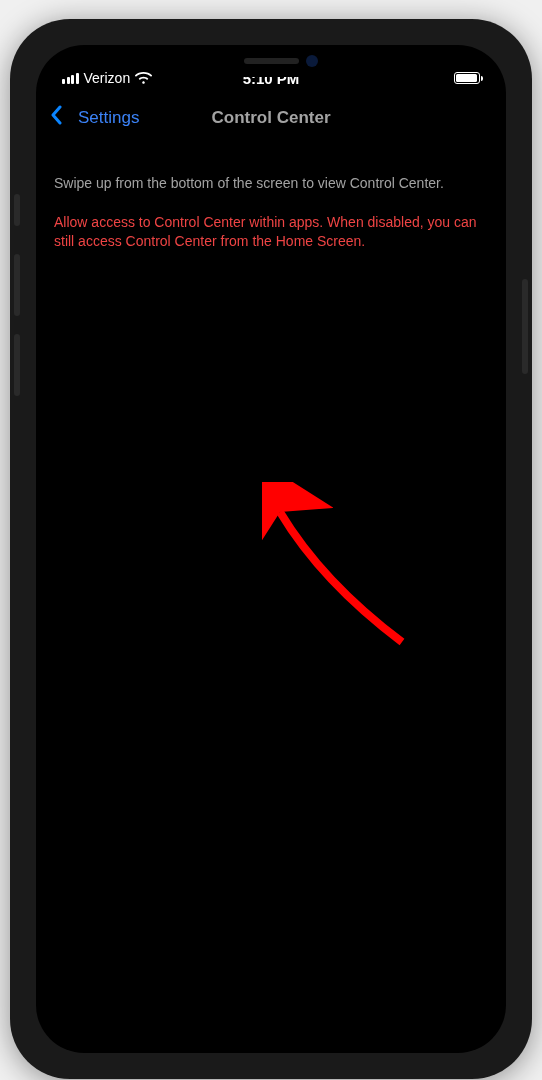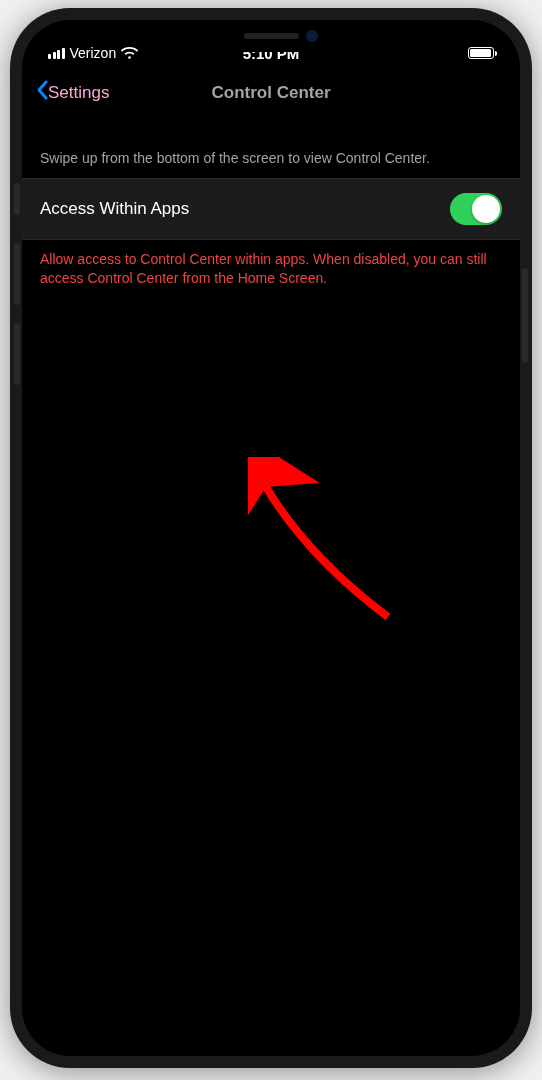--- a/index.html
+++ b/index.html
@@ -11,26 +11,26 @@
     body {
       width: 542px;
       height: 1080px;
       background: #f0f0f0;
       font-family: -apple-system, BlinkMacSystemFont, "Helvetica Neue", sans-serif;
       position: relative;
     }
     .phone-frame {
       position: absolute;
       left: 10px;
-      top: 8px;
+      top: 19px;
       width: 522px;
       height: 1060px;
       background: #1a1a1a;
       border-radius: 60px;
-      padding: 12px;
+      padding: 26px;
       box-shadow: 0 4px 30px rgba(0,0,0,0.4);
     }
     .phone-inner {
       width: 100%;
       height: 100%;
       background: #000;
       border-radius: 48px;
       overflow: hidden;
       position: relative;
     }
@@ -144,23 +144,23 @@
     
     .nav-header {
       display: flex;
       align-items: center;
       padding: 12px 14px 16px 14px;
       position: relative;
     }
     .back-button {
       display: flex;
       align-items: center;
-      color: #f9a8d4;
+      color: #3b82f6;
       font-size: 17px;
-      gap: 0;
+      gap: 16px;
     }
     .nav-title {
       position: absolute;
       left: 50%;
       transform: translateX(-50%);
       color: #a3a3a3;
       font-size: 17px;
       font-weight: 600;
     }
     
@@ -270,28 +270,20 @@
             </svg>
         </span>
         <span>Settings</span>
       </div>
       <div class="nav-title">Control Center</div>
     </div>
 
     <div class="content">
       <div class="section-header">Swipe up from the bottom of the screen to view Control Center.</div>
 
-      <div class="row-group">
-        <div class="row">
-          <span>Access Within Apps</span>
-          <div class="toggle">
-            <div class="toggle-knob"></div>
-          </div>
-        </div>
-      </div>
       <div class="section-footer">Allow access to Control Center within apps. When disabled, you can still access Control Center from the Home Screen.</div>
 
       <div class="spacer"></div>
 
     </div>
 
     <svg class="arrow" width="160" height="180">
       <defs>
         <marker id="ah" markerWidth="12" markerHeight="12" refX="3" refY="6" orient="auto">
           <path d="M0,0 L12,6 L0,12 L3,6 Z" fill="#ff0000"></path>

